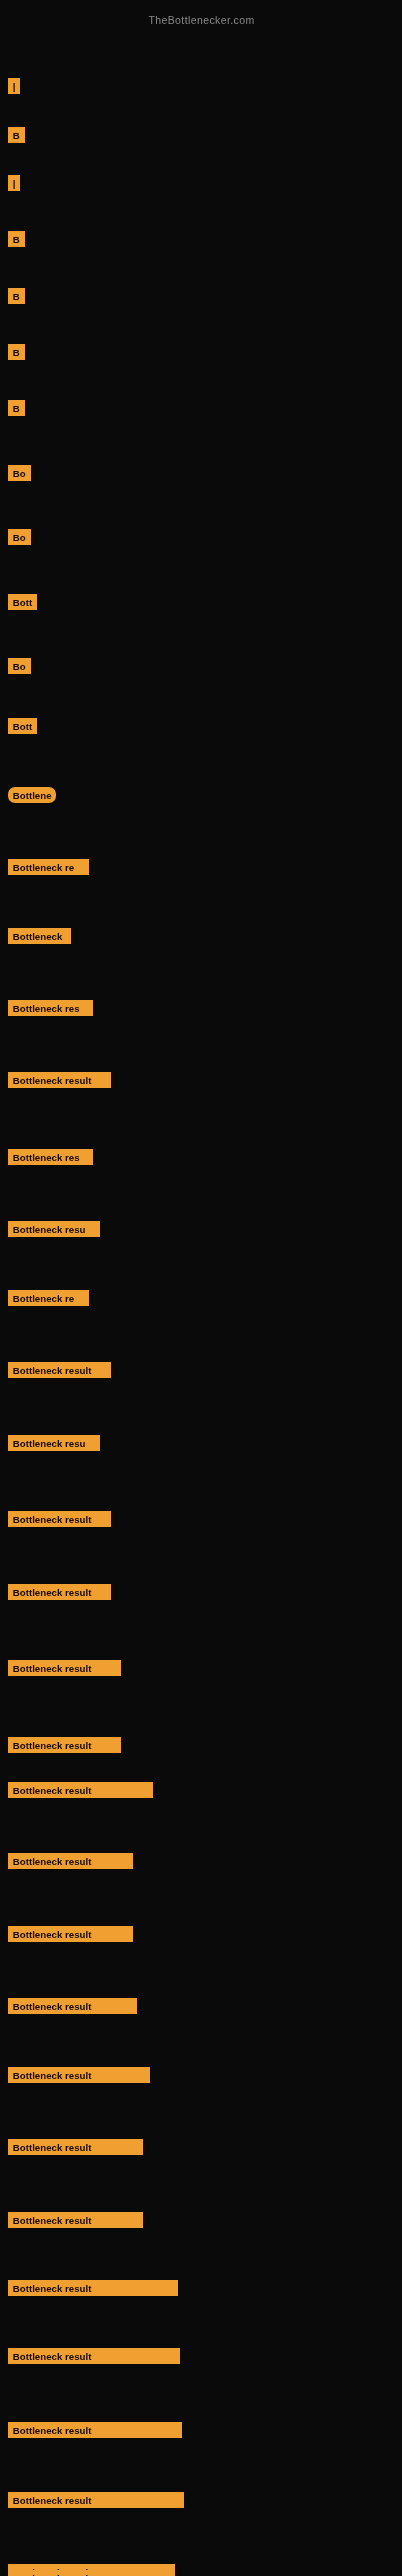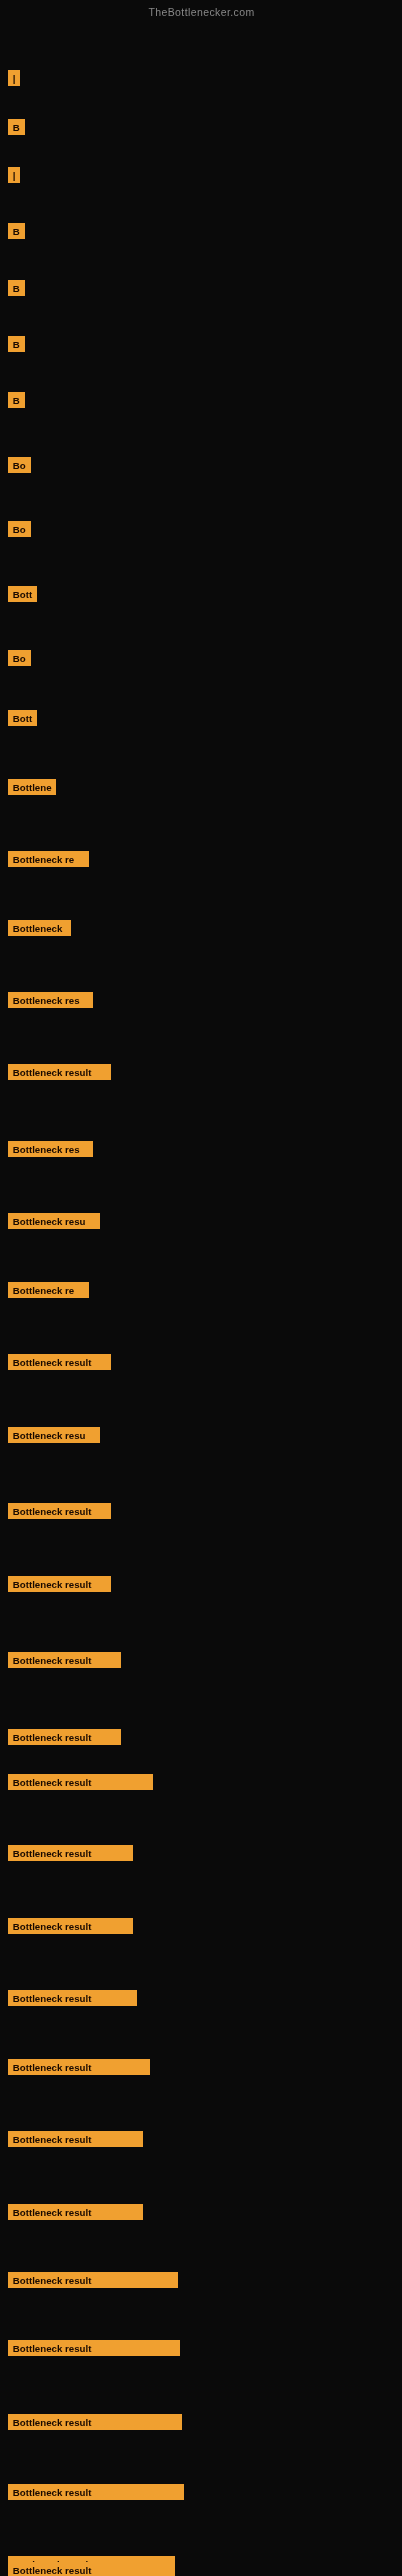--- a/index.html
+++ b/index.html
@@ -10,20 +10,21 @@
       font-family: Arial, sans-serif;
       position: relative;
       overflow-x: hidden;
     }
     .site-title {
       color: #888;
       font-size: 10.5px;
       text-align: center;
       padding: 6.4px 0 3.2px 0;
       letter-spacing: 0.4px;
+      margin-top: 8px;
     }
     .bottleneck-label {
       background-color: #f0a030;
       color: #1a0a00;
       font-size: 9.7px;
       font-weight: bold;
       padding: 2.4px 4.8px;
       white-space: nowrap;
       display: inline-block;
     }
@@ -39,21 +40,21 @@
     <div style="position: absolute; top: 145px; left: 8px;"><span class="bottleneck-label" style="min-width: 6.4px;">|</span></div>
     <div style="position: absolute; top: 201px; left: 8px;"><span class="bottleneck-label" style="min-width: 11.3px;">B</span></div>
     <div style="position: absolute; top: 258px; left: 8px;"><span class="bottleneck-label" style="min-width: 9.7px;">B</span></div>
     <div style="position: absolute; top: 314px; left: 8px;"><span class="bottleneck-label" style="min-width: 11.3px;">B</span></div>
     <div style="position: absolute; top: 370px; left: 8px;"><span class="bottleneck-label" style="min-width: 11.3px;">B</span></div>
     <div style="position: absolute; top: 435px; left: 8px;"><span class="bottleneck-label" style="min-width: 16px;">Bo</span></div>
     <div style="position: absolute; top: 499px; left: 8px;"><span class="bottleneck-label" style="min-width: 17.7px;">Bo</span></div>
     <div style="position: absolute; top: 564px; left: 8px;"><span class="bottleneck-label" style="min-width: 24px;">Bott</span></div>
     <div style="position: absolute; top: 628px; left: 8px;"><span class="bottleneck-label" style="min-width: 17.7px;">Bo</span></div>
     <div style="position: absolute; top: 688px; left: 8px;"><span class="bottleneck-label" style="min-width: 24px;">Bott</span></div>
-    <div style="position: absolute; top: 757px; left: 8px;"><span class="bottleneck-label" style="min-width: 47px;">Bottlene</span></div>
+    <div style="position: absolute; top: 757px; left: 8px;"><span class="bottleneck-label" style="min-width: 47px; border-radius: 7px;">Bottlene</span></div>
     <div style="position: absolute; top: 829px; left: 8px;"><span class="bottleneck-label" style="min-width: 81px;">Bottleneck re</span></div>
     <div style="position: absolute; top: 898px; left: 8px;"><span class="bottleneck-label" style="min-width: 63px;">Bottleneck</span></div>
     <div style="position: absolute; top: 970px; left: 8px;"><span class="bottleneck-label" style="min-width: 85px;">Bottleneck res</span></div>
     <div style="position: absolute; top: 1042px; left: 8px;"><span class="bottleneck-label" style="min-width: 103px;">Bottleneck result</span></div>
     <div style="position: absolute; top: 1119px; left: 8px;"><span class="bottleneck-label" style="min-width: 85px;">Bottleneck res</span></div>
     <div style="position: absolute; top: 1191px; left: 8px;"><span class="bottleneck-label" style="min-width: 92px;">Bottleneck resu</span></div>
     <div style="position: absolute; top: 1260px; left: 8px;"><span class="bottleneck-label" style="min-width: 81px;">Bottleneck re</span></div>
     <div style="position: absolute; top: 1332px; left: 8px;"><span class="bottleneck-label" style="min-width: 103px;">Bottleneck result</span></div>
     <div style="position: absolute; top: 1405px; left: 8px;"><span class="bottleneck-label" style="min-width: 92px;">Bottleneck resu</span></div>
     <div style="position: absolute; top: 1481px; left: 8px;"><span class="bottleneck-label" style="min-width: 103px;">Bottleneck result</span></div>

